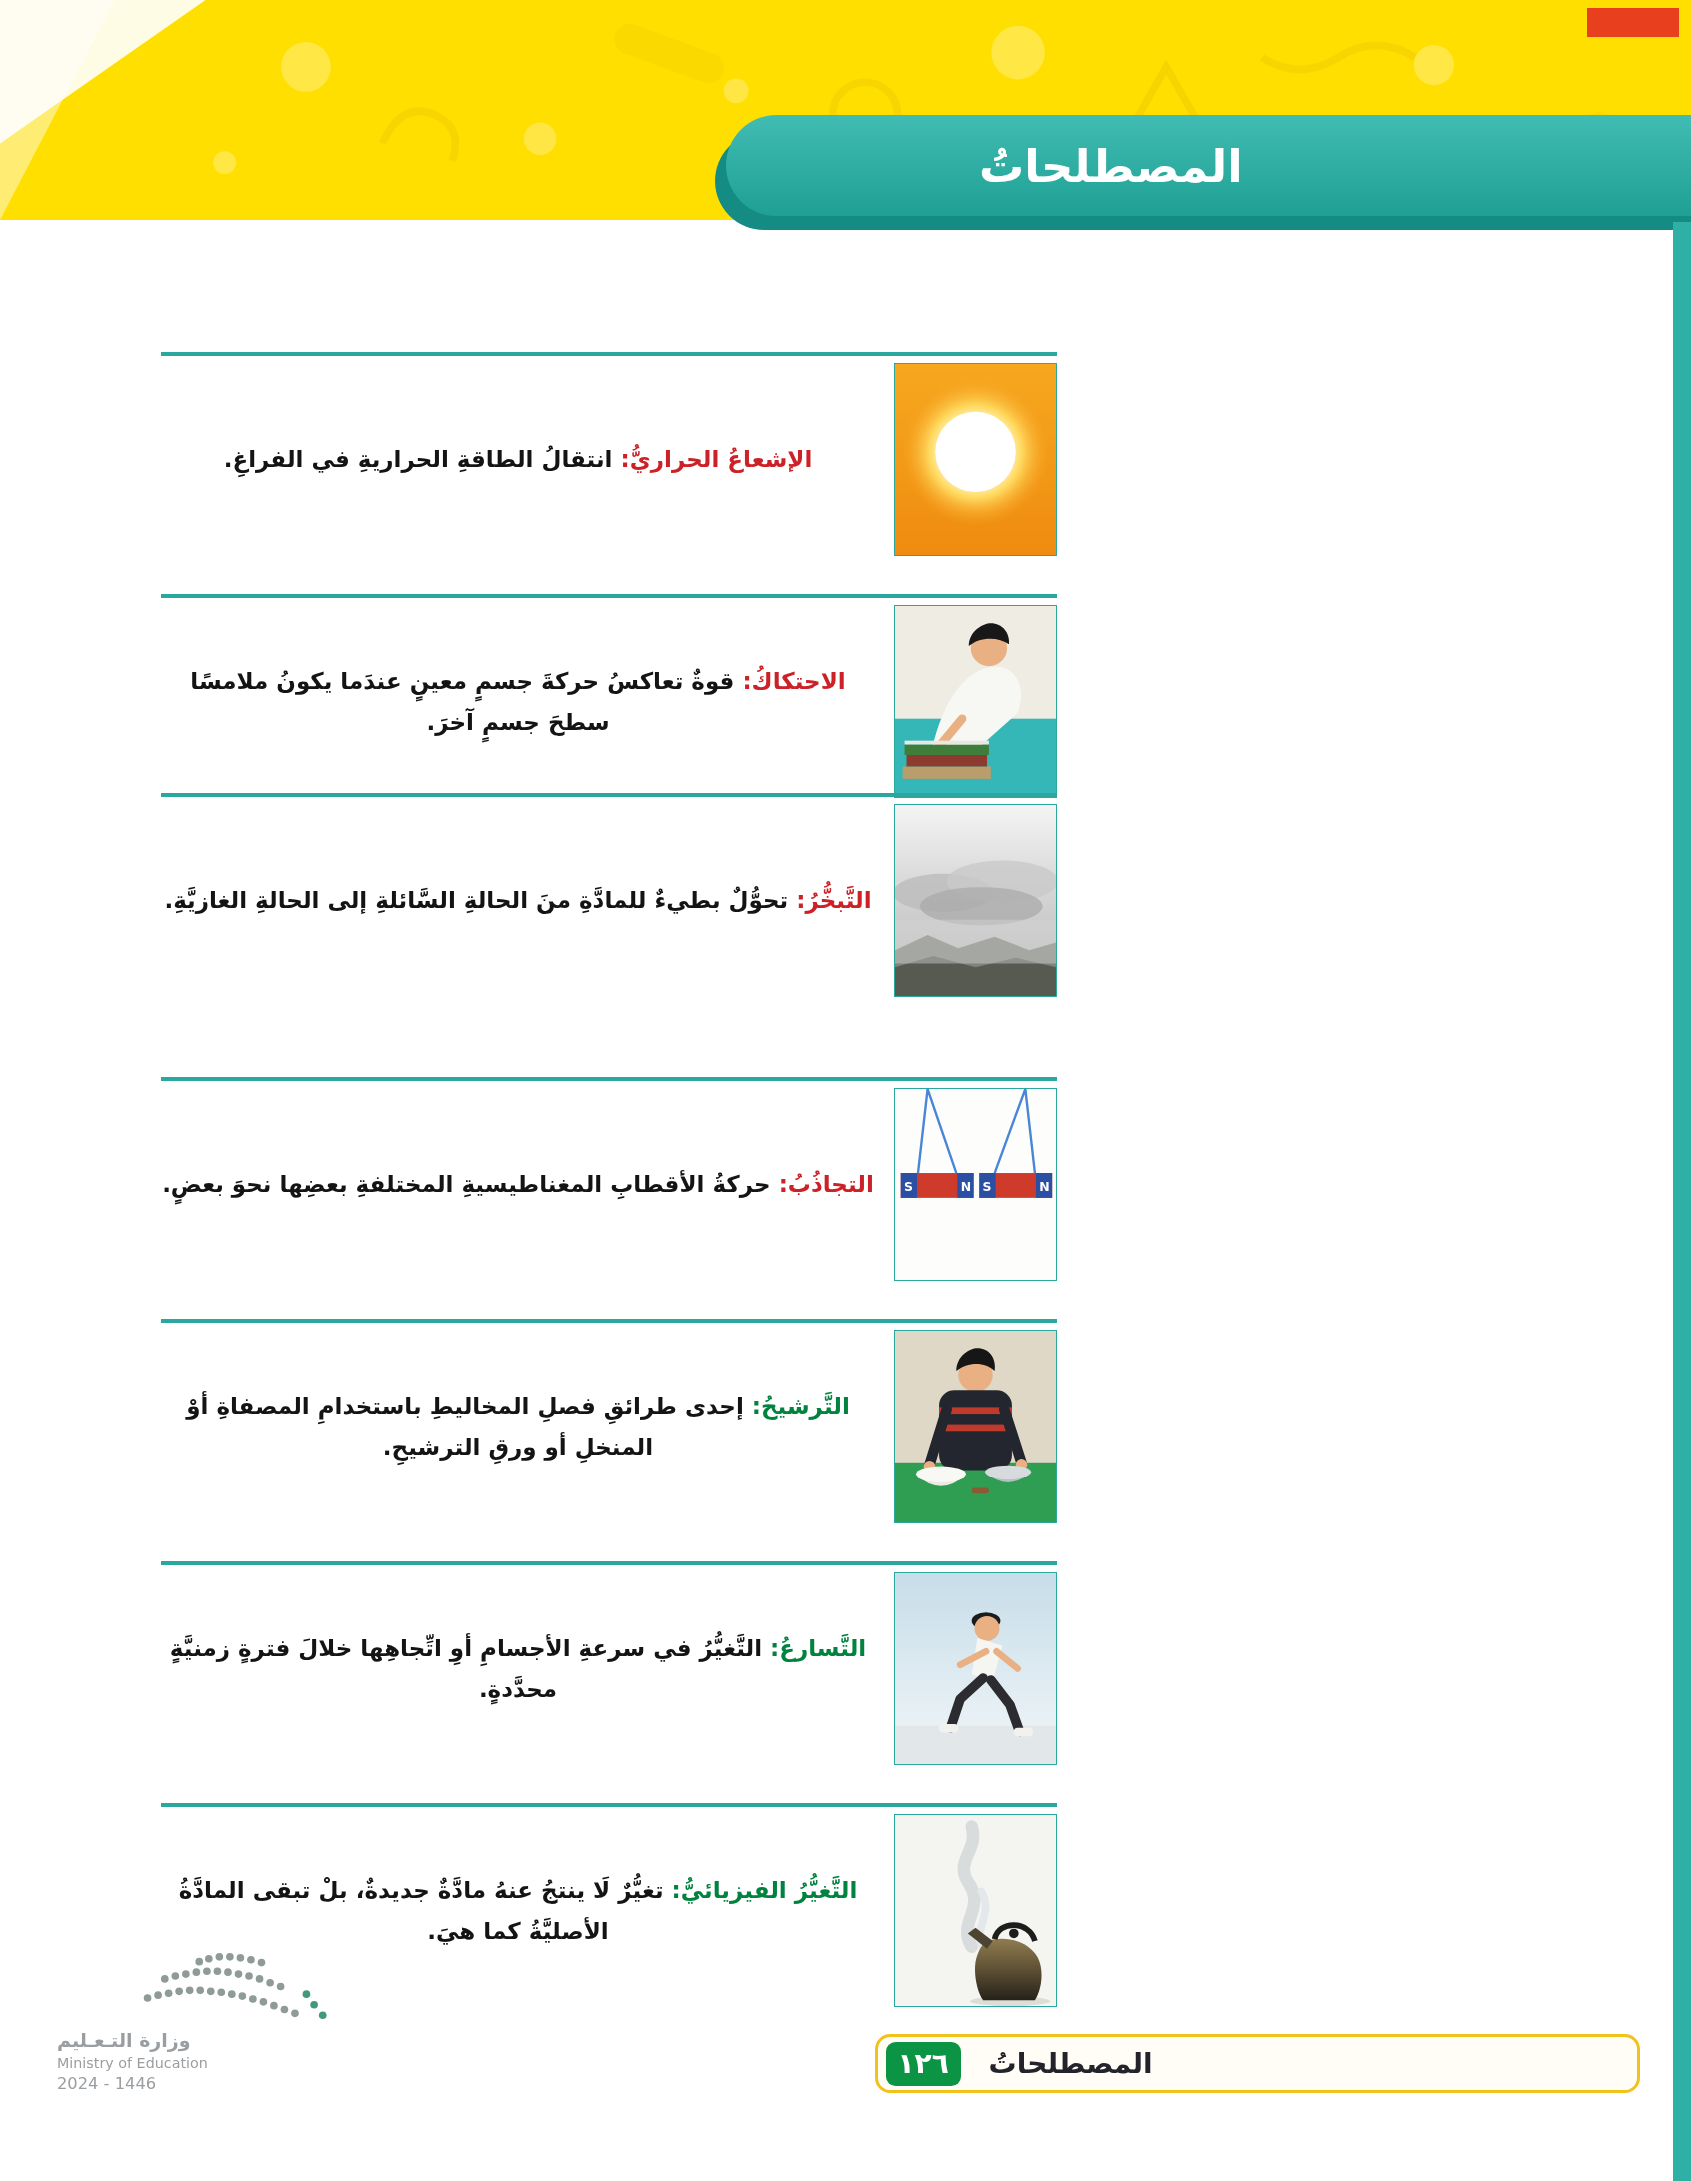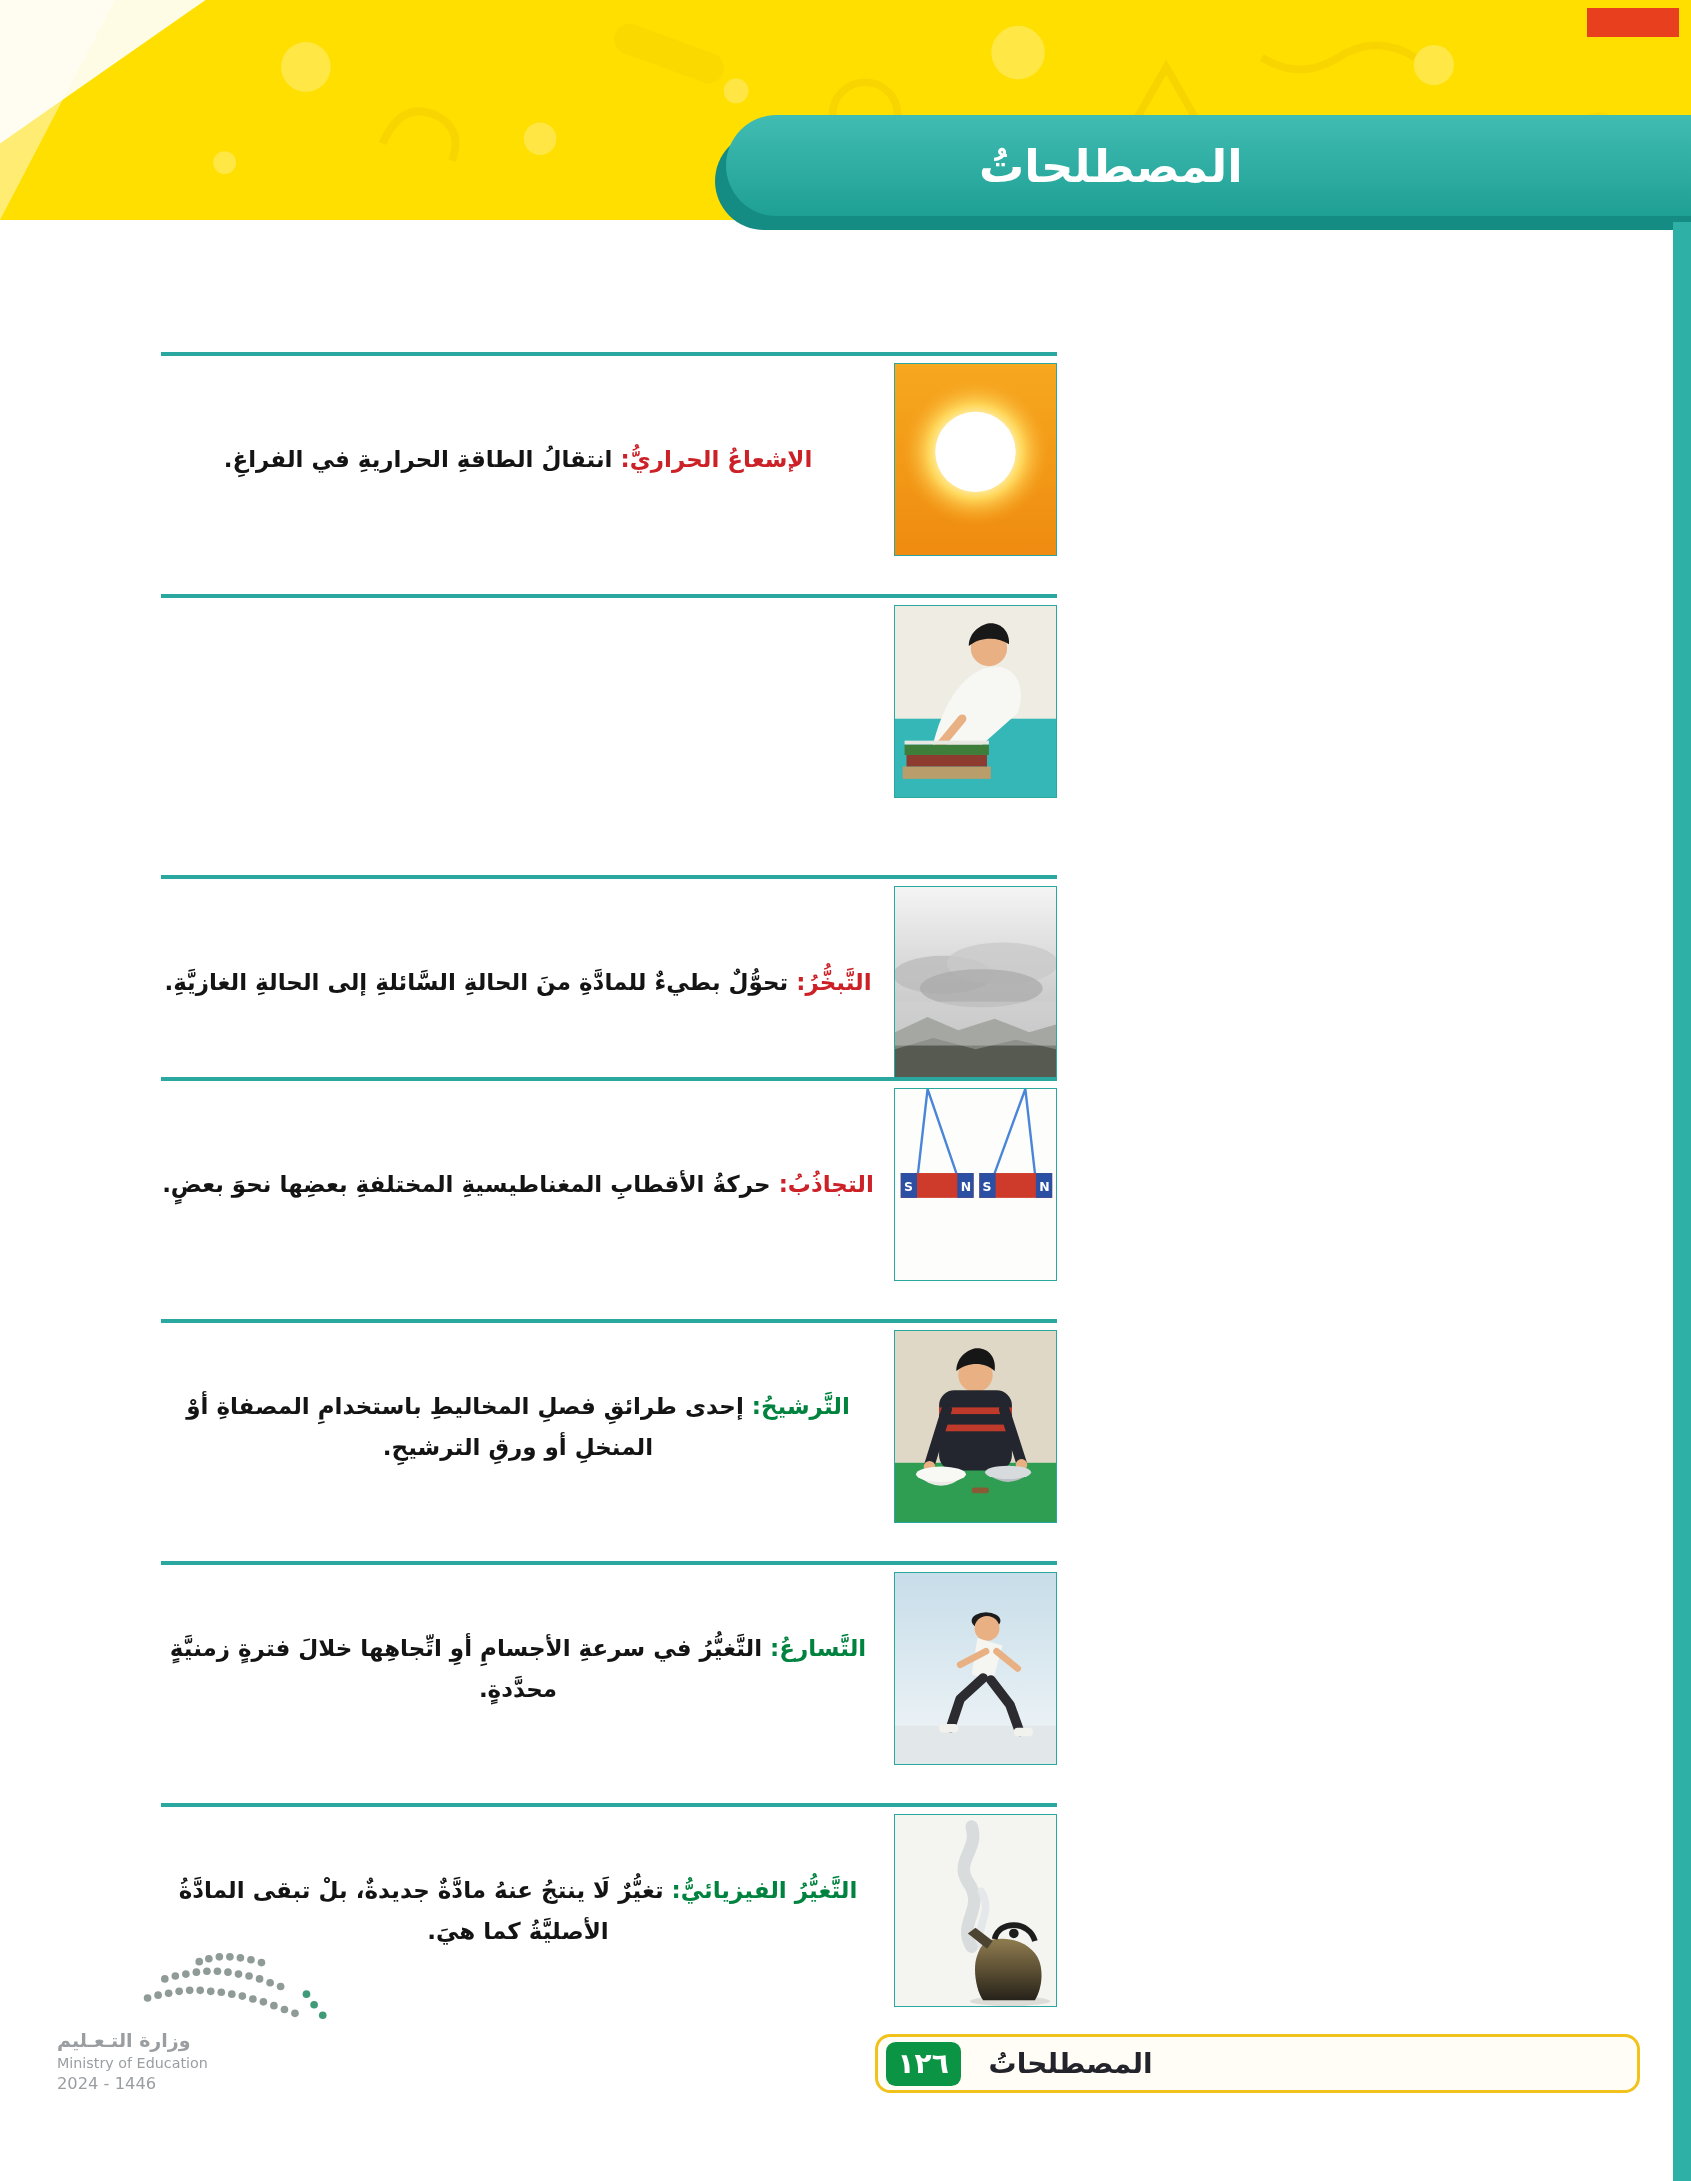--- a/index.html
+++ b/index.html
@@ -109,38 +109,42 @@
           <circle cx="84" cy="92" r="78" fill="url(#g1sun)"></circle>
           <circle cx="84" cy="92" r="42" fill="#ffffff"></circle>
         </svg>
       </div>
     </div>
   </div>
 
   <div class="entry" style="top:594px">
     <div class="divider"></div>
     <div class="body">
+      <div class="txt">
+        <p><span class="term red">الاحتكاكُ:</span>
+           <span class="def">قوةٌ تعاكسُ حركةَ جسمٍ معينٍ عندَما يكونُ ملامسًا سطحَ جسمٍ آخرَ.</span></p>
+      </div>
       <div class="pic">
         <svg viewBox="0 0 168 200" preserveAspectRatio="none">
           <rect width="168" height="200" fill="#efece3"></rect>
           <rect y="118" width="168" height="82" fill="#35b7b7"></rect>
           <path d="M38,152 C50,96 78,60 110,64 C130,68 136,90 128,112 L72,162 Z" fill="#f7f7f4"></path>
           <circle cx="98" cy="44" r="19" fill="#e9b183"></circle>
           <path d="M77,42 C77,26 92,18 100,18 C112,18 120,28 119,40 C108,32 88,32 77,42 Z" fill="#181818"></path>
           <path d="M70,118 L42,152" stroke="#e9b183" stroke-width="9" stroke-linecap="round"></path>
           <rect x="8" y="168" width="92" height="13" fill="#b99d6b"></rect>
           <rect x="12" y="156" width="84" height="12" fill="#8c3b2e"></rect>
           <rect x="10" y="145" width="88" height="11" fill="#3f7d3a"></rect>
           <rect x="10" y="141" width="88" height="4" fill="#e8e8e2"></rect>
         </svg>
       </div>
     </div>
   </div>
 
-  <div class="entry" style="top:875px">
+  <div class="entry" style="top:793px">
     <div class="divider"></div>
     <div class="body">
       <div class="txt">
         <p><span class="term red">التَّبخُّرُ:</span>
            <span class="def">تحوُّلٌ بطيءٌ للمادَّةِ منَ الحالةِ السَّائلةِ إلى الحالةِ الغازيَّةِ.</span></p>
       </div>
       <div class="pic">
         <svg viewBox="0 0 168 200" preserveAspectRatio="none">
           <defs>
             <linearGradient id="g3fog" x1="0" y1="0" x2="0" y2="1">

